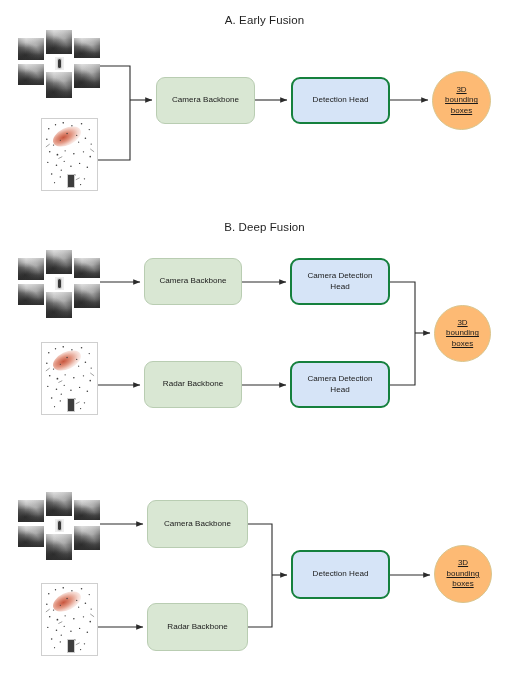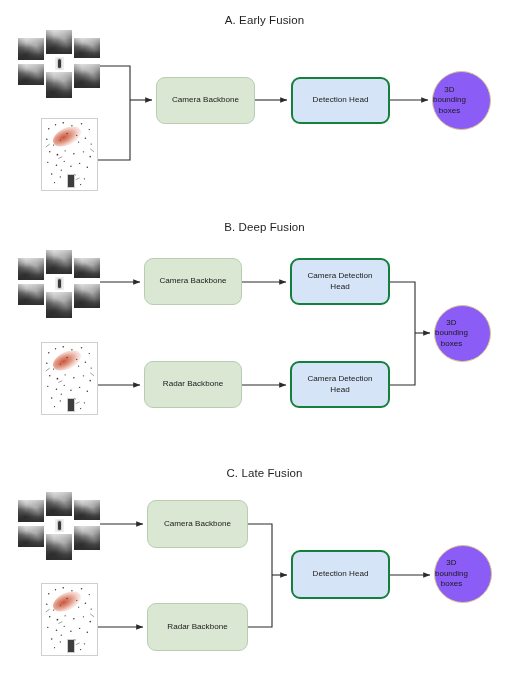--- a/index.html
+++ b/index.html
@@ -55,29 +55,30 @@
     border: 1px solid #b9cdb2;
   }
   .node-blue {
     background: #d6e4f7;
     border: 2px solid #15803d;
   }
   .node-circle {
     position: absolute;
     box-sizing: border-box;
     border-radius: 50%;
-    background: #8b5cf6;
+    background: #fdba74;
     border: 1px solid #d9c58d;
     display: flex;
     align-items: center;
-    justify-content: flex-start;
+    justify-content: center;
     text-align: center;
     font-size: 8px;
     line-height: 1.3;
     color: #1a1a1a;
+    text-decoration: underline;
   }
 
   
   .edge-svg {
     position: absolute;
     left: 0;
     top: 0;
     width: 529px;
     height: 100%;
     overflow: visible;
@@ -354,21 +355,20 @@
     <path class="edge-path" d="M242 70 H286" marker-end="url(#arrB)"></path>
     <path class="edge-path" d="M242 173 H286" marker-end="url(#arrB)"></path>
 
     <path class="edge-path" d="M390 70 H415 V173 H390"></path>
     <path class="edge-path" d="M415 121 H430" marker-end="url(#arrB)"></path>
   </svg>
 </div>
 
 <div class="panel" id="panel-c">
 
-  <div class="panel-title" style="top:17px;">C. Late Fusion</div>
 
   <div class="cam-cluster" style="left:18px; top:42px; width:82px; height:76px;">
     <div class="cam-tile" style="left:0px;  top:8px;  width:26px; height:22px;"></div>
     <div class="cam-tile" style="left:28px; top:0px;  width:26px; height:24px;"></div>
     <div class="cam-tile" style="left:56px; top:8px;  width:26px; height:20px;"></div>
     <div class="cam-car" style="left:37px; top:27px; width:9px;  height:13px;">
         <span></span>
       </div>
     <div class="cam-tile" style="left:0px;  top:34px; width:26px; height:21px;"></div>
     <div class="cam-tile" style="left:28px; top:42px; width:26px; height:26px;"></div>

